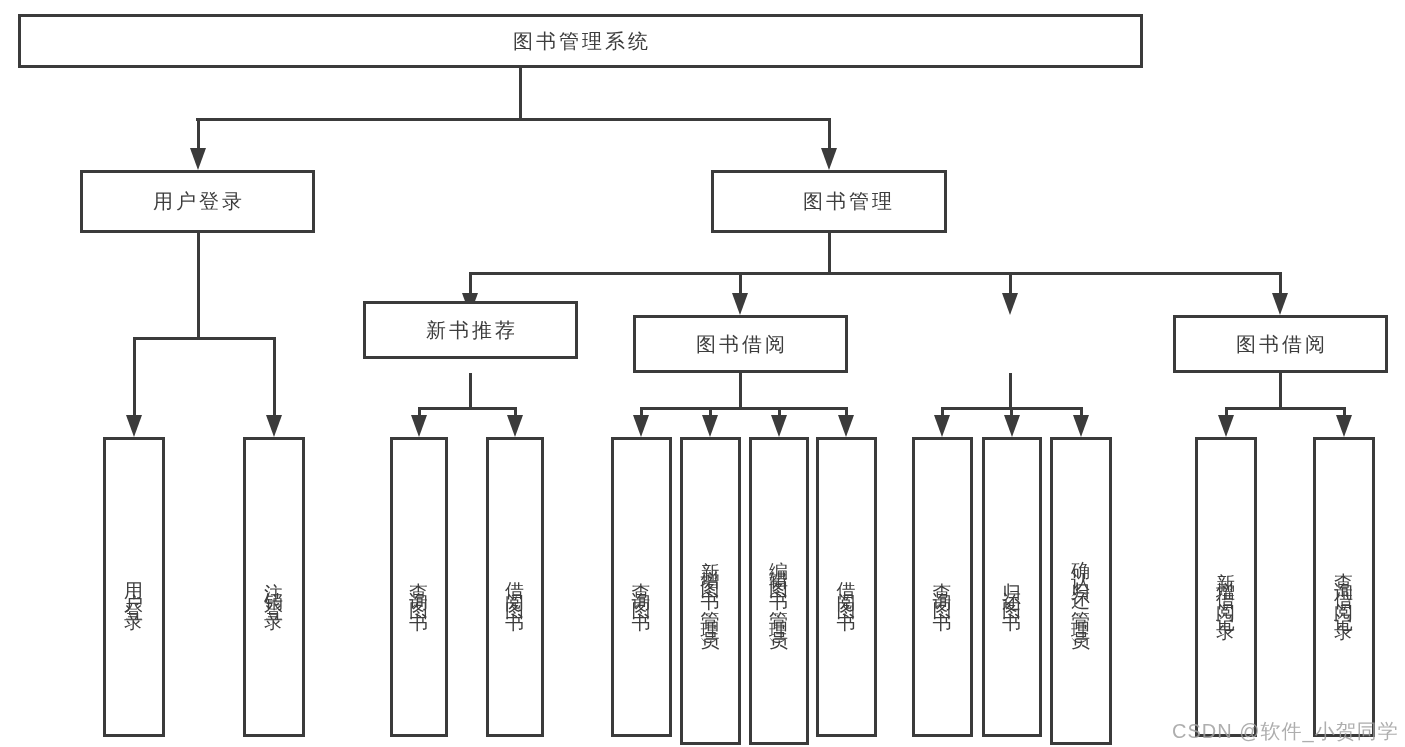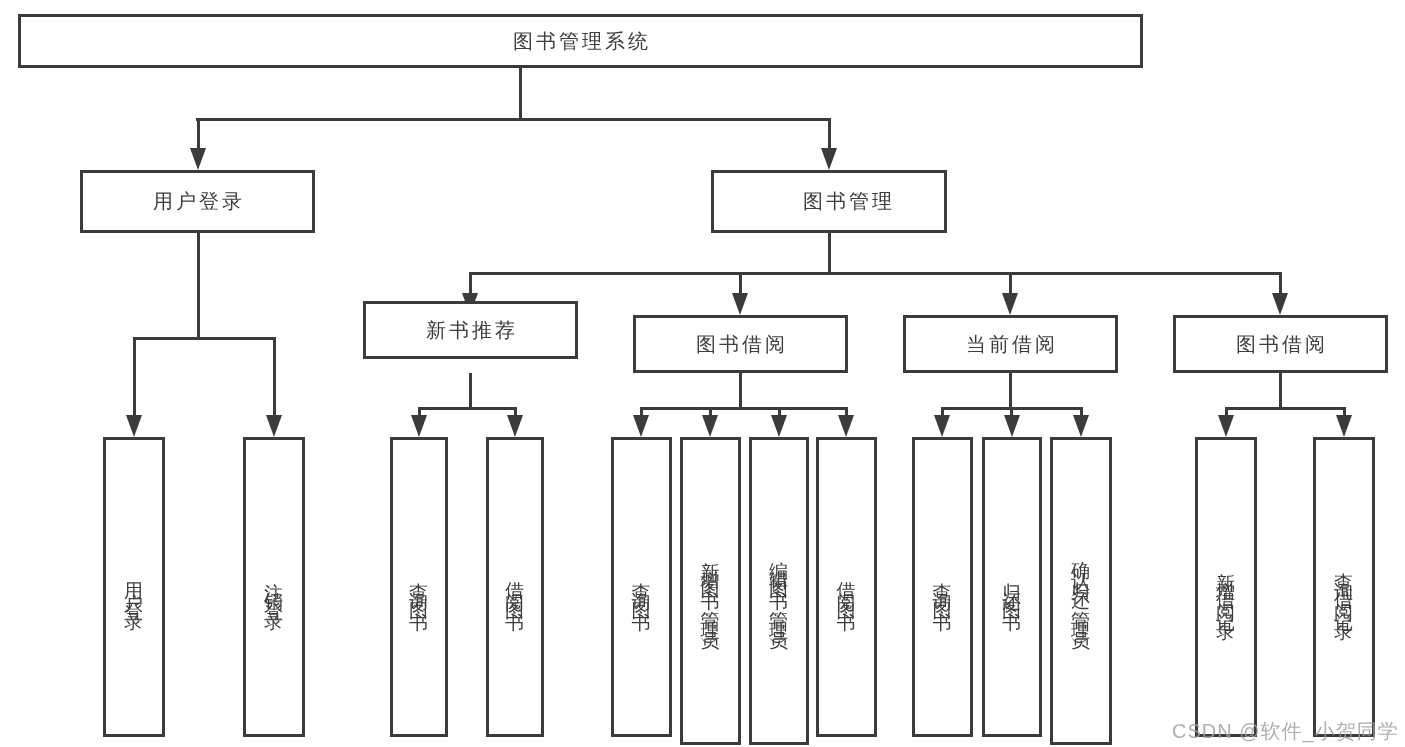--- a/index.html
+++ b/index.html
@@ -107,23 +107,20 @@
   <div class="arrow-down" style="left:1002px; top:293px;"></div>
   <div class="vline" style="left:1279px; top:272px; height:21px;"></div>
   <div class="arrow-down" style="left:1272px; top:293px;"></div>
 
   <div class="box h-box" style="left:363px; top:301px; width:215px; height:58px;">
     <span class="lbl">新书推荐</span>
   </div>
   <div class="box h-box" style="left:633px; top:315px; width:215px; height:58px;">
     <span class="lbl">图书借阅</span>
   </div>
-  <div class="box h-box" style="left:903px; top:315px; width:215px; height:58px;">
-    <span class="lbl">当前借阅</span>
-  </div>
   <div class="box h-box" style="left:1173px; top:315px; width:215px; height:58px;">
     <span class="lbl">图书借阅</span>
   </div>
 
   <div class="vline" style="left:469px; top:373px; height:34px;"></div>
   <div class="hline" style="left:418px; top:407px; width:99px;"></div>
   <div class="vline" style="left:418px; top:407px; height:10px;"></div>
   <div class="arrow-down" style="left:411px; top:415px;"></div>
   <div class="vline" style="left:514px; top:407px; height:10px;"></div>
   <div class="arrow-down" style="left:507px; top:415px;"></div>

